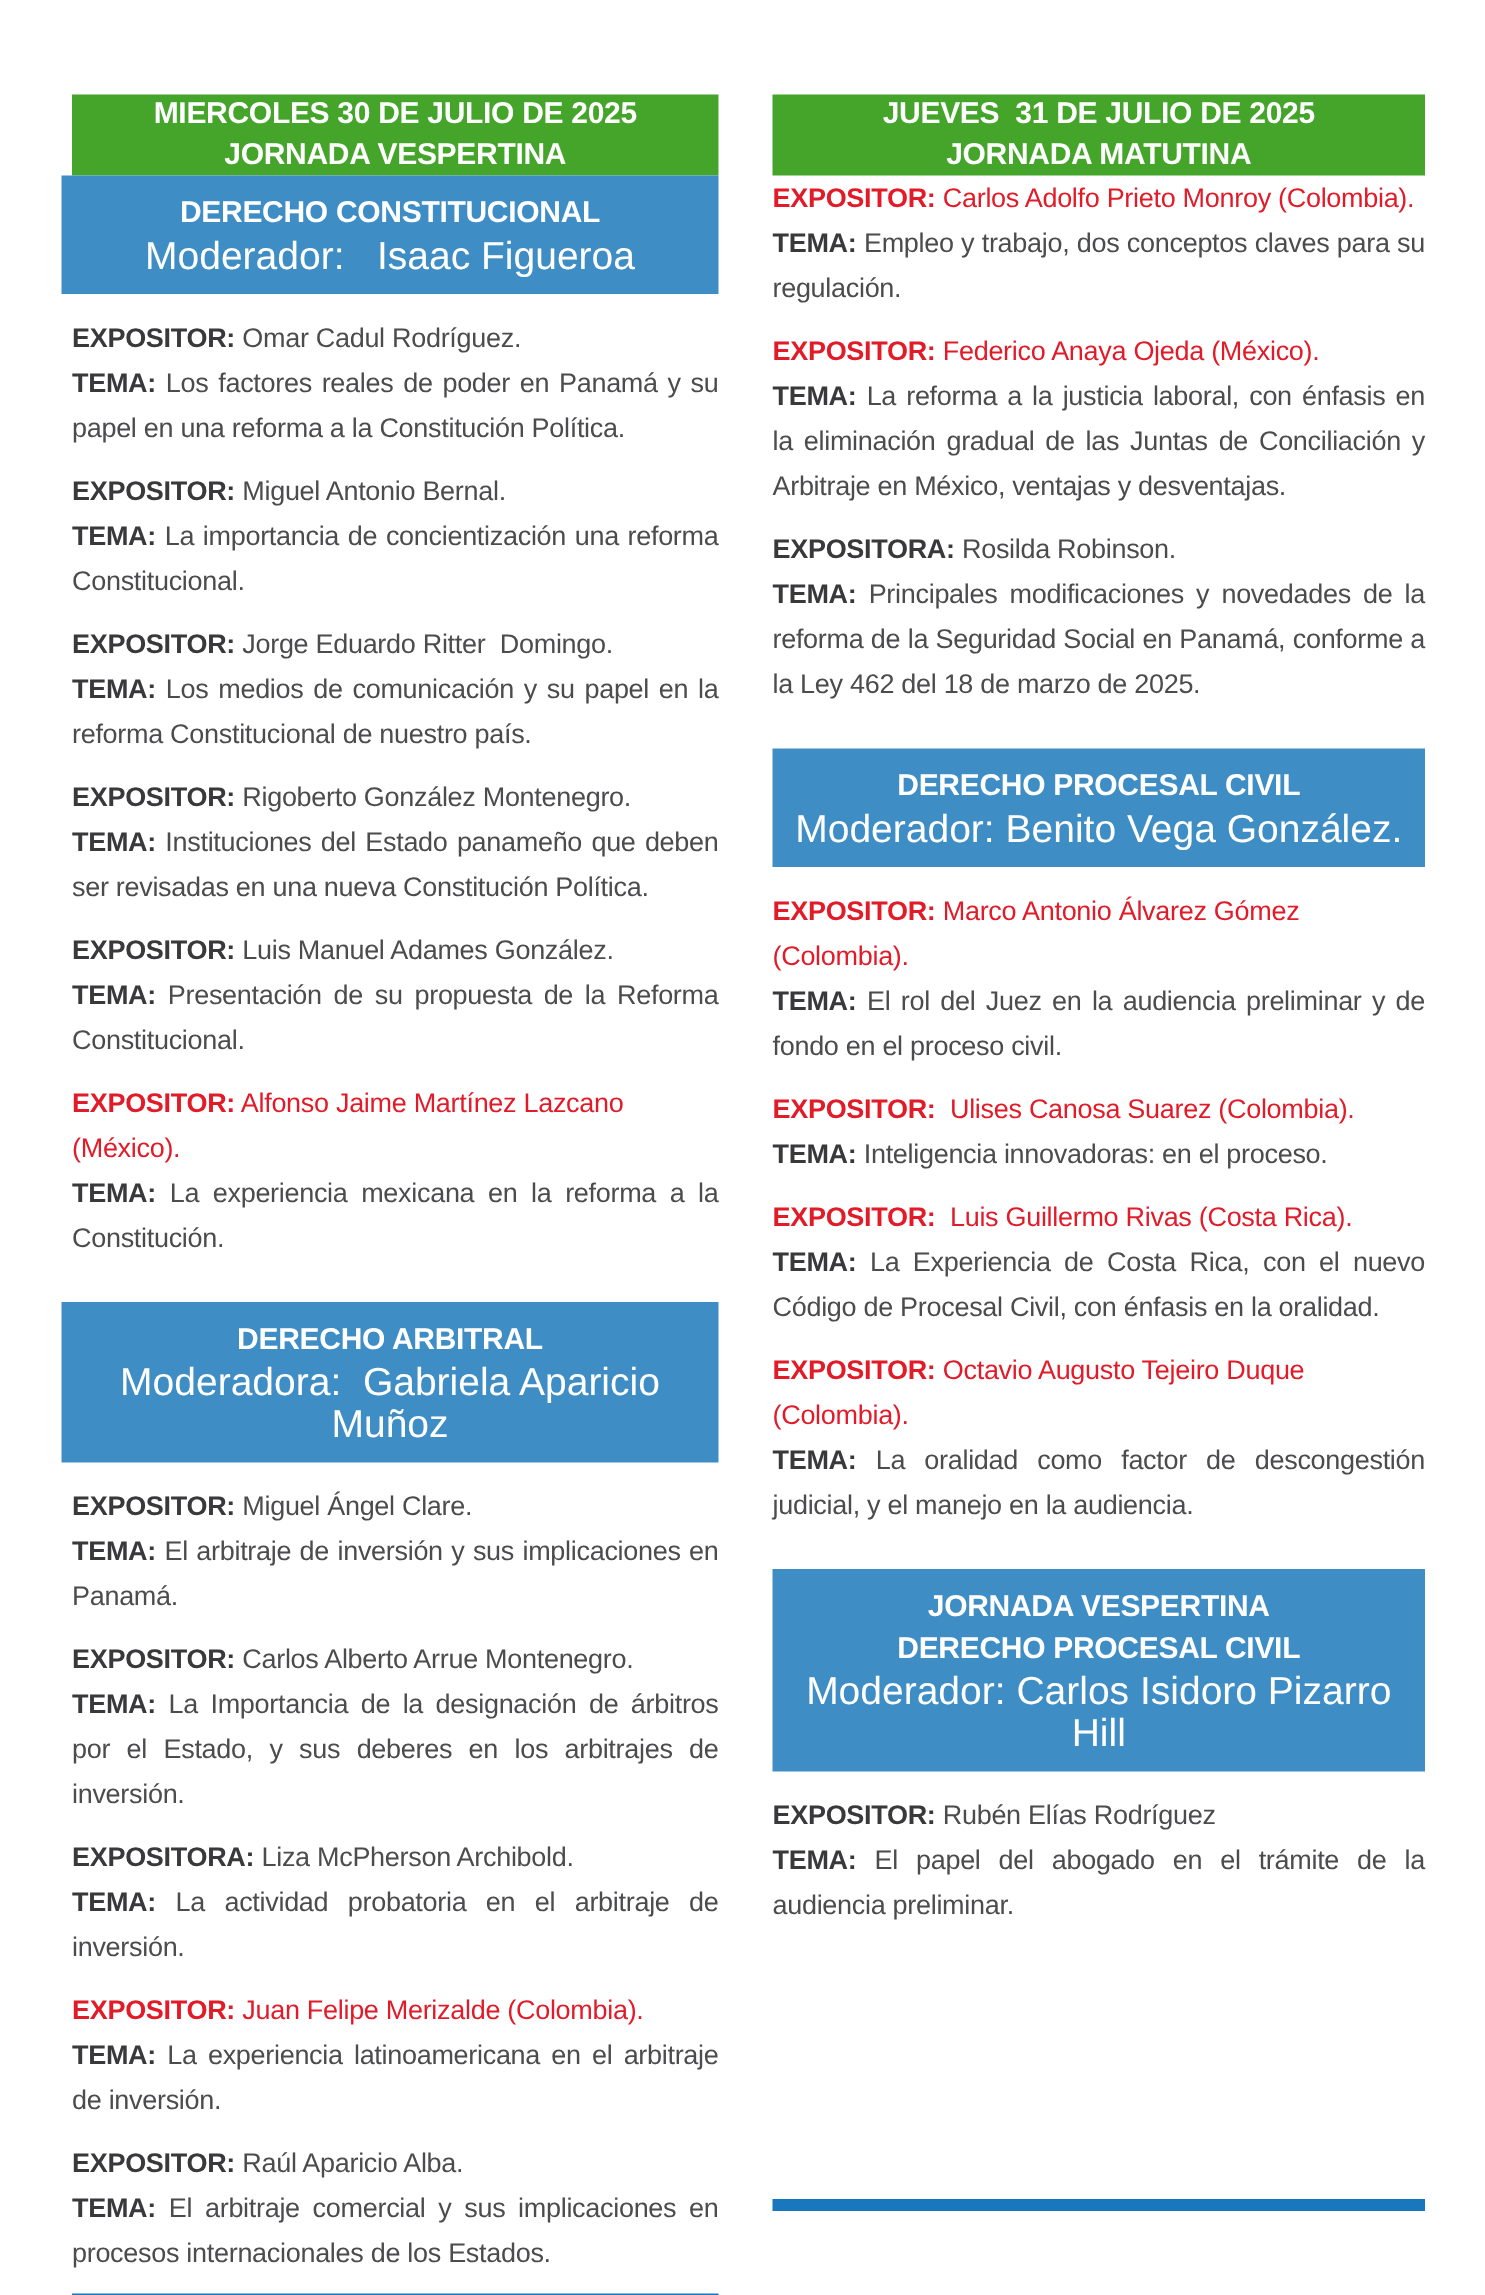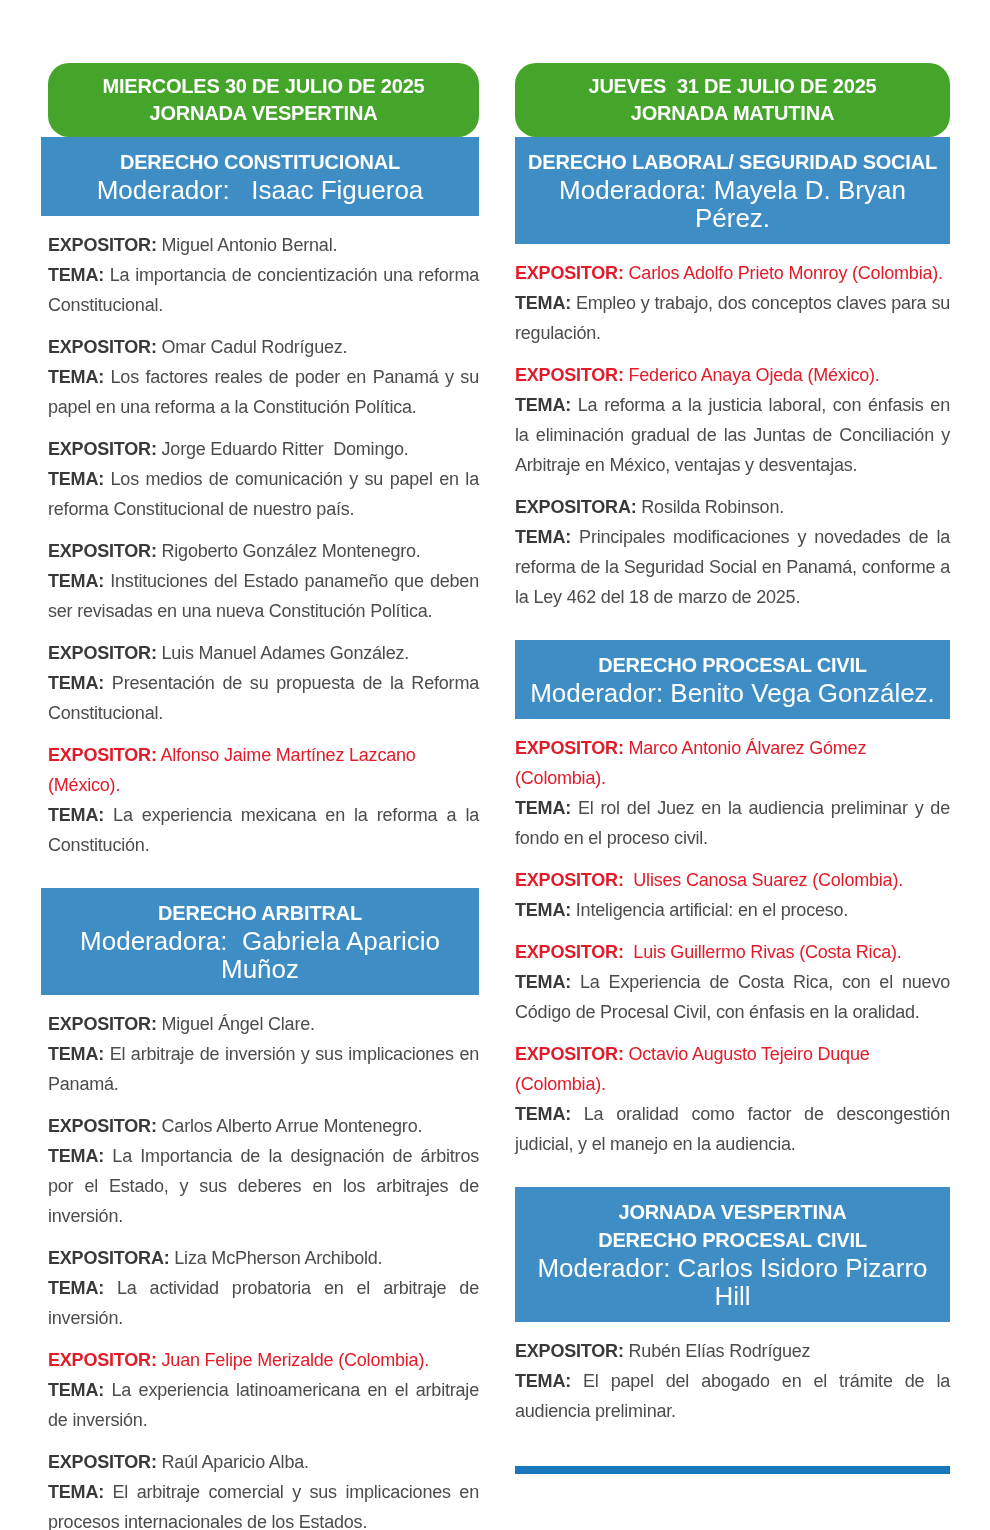--- a/index.html
+++ b/index.html
@@ -27,22 +27,21 @@
     height:1411px;
   }
   .col-0{width:431px;}
   .col-1{width:435px;}
 
   .day-header{
     background:var(--green);
     color:#fff;text-align:center;
     font-weight:bold;font-size:20px;line-height:27px;
     letter-spacing:-0.2px;
-    padding:10px 6px;
-    border-radius:21px;
+    padding:0 6px;
   }
   .day-line{white-space:pre-wrap;}
 
   .blocks{display:flex;flex-direction:column;}
 
   .session-box{
     background:var(--blue);
     color:#fff;text-align:center;
     padding:11px 8px 12px;
     margin:16px 0 14px;
@@ -81,26 +80,26 @@
     <header class="day-header">
       <div class="day-line">MIERCOLES 30 DE JULIO DE 2025</div>
       <div class="day-line">JORNADA VESPERTINA</div>
     </header>
     <div class="blocks">
         <section class="session-box">
           <div class="session-title">DERECHO CONSTITUCIONAL</div>
           <div class="session-mod">Moderador:   Isaac Figueroa</div>
         </section>
         <article class="entry">
+    <div class="speaker-line"><span class="lbl lbl-exp">EXPOSITOR:</span> <span class="speaker-name">Omar Cadul Rodríguez.</span></div>
+    <div class="tema-line"><span class="lbl lbl-tema">TEMA:</span> <span class="tema-text">Los factores reales de poder en Panamá y su papel en una reforma a la Constitución Política.</span></div>
+  </article>
+        <article class="entry">
     <div class="speaker-line"><span class="lbl lbl-exp">EXPOSITOR:</span> <span class="speaker-name">Miguel Antonio Bernal.</span></div>
     <div class="tema-line"><span class="lbl lbl-tema">TEMA:</span> <span class="tema-text">La importancia de concientización una reforma Constitucional.</span></div>
-  </article>
-        <article class="entry">
-    <div class="speaker-line"><span class="lbl lbl-exp">EXPOSITOR:</span> <span class="speaker-name">Omar Cadul Rodríguez.</span></div>
-    <div class="tema-line"><span class="lbl lbl-tema">TEMA:</span> <span class="tema-text">Los factores reales de poder en Panamá y su papel en una reforma a la Constitución Política.</span></div>
   </article>
         <article class="entry">
     <div class="speaker-line"><span class="lbl lbl-exp">EXPOSITOR:</span> <span class="speaker-name">Jorge Eduardo Ritter  Domingo.</span></div>
     <div class="tema-line"><span class="lbl lbl-tema">TEMA:</span> <span class="tema-text">Los medios de comunicación y su papel en la reforma Constitucional de nuestro país.</span></div>
   </article>
         <article class="entry">
     <div class="speaker-line"><span class="lbl lbl-exp">EXPOSITOR:</span> <span class="speaker-name">Rigoberto González Montenegro.</span></div>
     <div class="tema-line"><span class="lbl lbl-tema">TEMA:</span> <span class="tema-text">Instituciones del Estado panameño que deben ser revisadas en una nueva Constitución Política.</span></div>
   </article>
         <article class="entry">
@@ -138,24 +137,20 @@
       </div>
     <div class="rule"></div>
   </section>
 
   <section class="column col-1">
     <header class="day-header">
       <div class="day-line">JUEVES  31 DE JULIO DE 2025</div>
       <div class="day-line">JORNADA MATUTINA</div>
     </header>
     <div class="blocks">
-        <section class="session-box">
-          <div class="session-title">DERECHO LABORAL/ SEGURIDAD SOCIAL</div>
-          <div class="session-mod">Moderadora: Mayela D. Bryan Pérez.</div>
-        </section>
         <article class="entry red">
     <div class="speaker-line"><span class="lbl lbl-exp">EXPOSITOR:</span> <span class="speaker-name">Carlos Adolfo Prieto Monroy (Colombia).</span></div>
     <div class="tema-line"><span class="lbl lbl-tema">TEMA:</span> <span class="tema-text">Empleo y trabajo, dos conceptos claves para su regulación.</span></div>
   </article>
         <article class="entry red">
     <div class="speaker-line"><span class="lbl lbl-exp">EXPOSITOR:</span> <span class="speaker-name">Federico Anaya Ojeda (México).</span></div>
     <div class="tema-line"><span class="lbl lbl-tema">TEMA:</span> <span class="tema-text">La reforma a la justicia laboral, con énfasis en la eliminación gradual de las Juntas de Conciliación y Arbitraje en México, ventajas y desventajas.</span></div>
   </article>
         <article class="entry">
     <div class="speaker-line"><span class="lbl lbl-exp">EXPOSITORA:</span> <span class="speaker-name">Rosilda Robinson.</span></div>
@@ -164,21 +159,21 @@
         <section class="session-box">
           <div class="session-title">DERECHO PROCESAL CIVIL</div>
           <div class="session-mod">Moderador: Benito Vega González.</div>
         </section>
         <article class="entry red">
     <div class="speaker-line"><span class="lbl lbl-exp">EXPOSITOR:</span> <span class="speaker-name">Marco Antonio Álvarez Gómez (Colombia).</span></div>
     <div class="tema-line"><span class="lbl lbl-tema">TEMA:</span> <span class="tema-text">El rol del Juez en la audiencia preliminar y de fondo en el proceso civil.</span></div>
   </article>
         <article class="entry red">
     <div class="speaker-line"><span class="lbl lbl-exp">EXPOSITOR:</span> <span class="speaker-name"> Ulises Canosa Suarez (Colombia).</span></div>
-    <div class="tema-line"><span class="lbl lbl-tema">TEMA:</span> <span class="tema-text">Inteligencia artificial: en el proceso.</span></div>
+    <div class="tema-line"><span class="lbl lbl-tema">TEMA:</span> <span class="tema-text">Inteligencia innovadoras: en el proceso.</span></div>
   </article>
         <article class="entry red">
     <div class="speaker-line"><span class="lbl lbl-exp">EXPOSITOR:</span> <span class="speaker-name"> Luis Guillermo Rivas (Costa Rica).</span></div>
     <div class="tema-line"><span class="lbl lbl-tema">TEMA:</span> <span class="tema-text">La Experiencia de Costa Rica, con el nuevo Código de Procesal Civil, con énfasis en la oralidad.</span></div>
   </article>
         <article class="entry red">
     <div class="speaker-line"><span class="lbl lbl-exp">EXPOSITOR:</span> <span class="speaker-name">Octavio Augusto Tejeiro Duque (Colombia).</span></div>
     <div class="tema-line"><span class="lbl lbl-tema">TEMA:</span> <span class="tema-text">La oralidad como factor de descongestión judicial, y el manejo en la audiencia.</span></div>
   </article>
         <section class="session-box">

